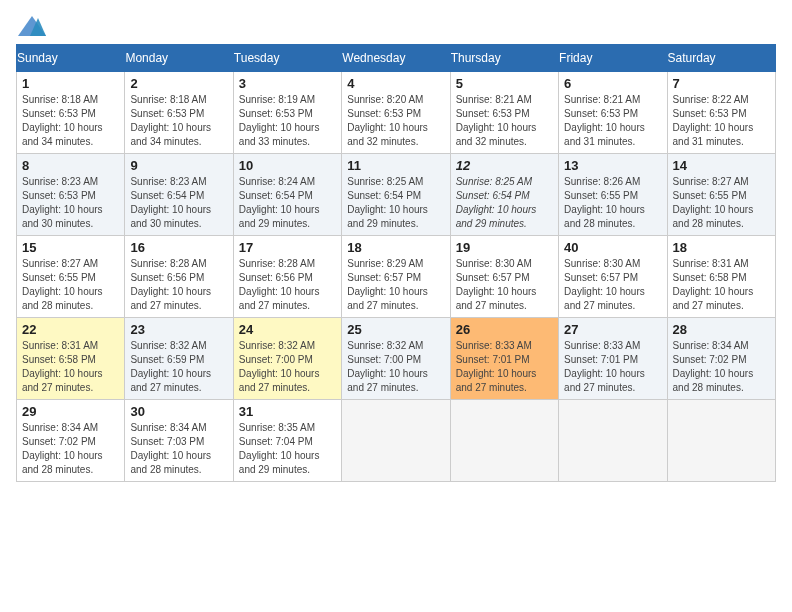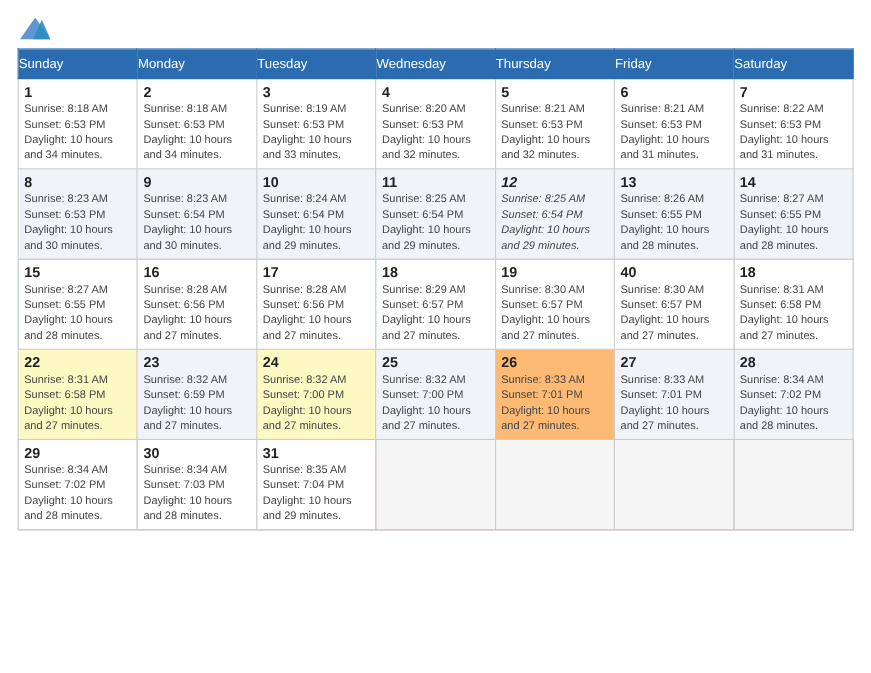--- a/index.html
+++ b/index.html
@@ -234,21 +234,21 @@
         </td>
         <td style="background: rgb(240, 244, 248);">
           <span class="day-number">27</span>
           <div class="day-info">Sunrise: 8:33 AM<br>Sunset: 7:01 PM<br>Daylight: 10 hours<br>and 27 minutes.</div>
         </td>
         <td style="background: rgb(240, 244, 248);">
           <span class="day-number">28</span>
           <div class="day-info">Sunrise: 8:34 AM<br>Sunset: 7:02 PM<br>Daylight: 10 hours<br>and 28 minutes.</div>
         </td>
       </tr>
-      <tr style="background: #7f1d1d;">
+      <tr style="background: #eab308;">
         <td>
           <span class="day-number">29</span>
           <div class="day-info">Sunrise: 8:34 AM<br>Sunset: 7:02 PM<br>Daylight: 10 hours<br>and 28 minutes.</div>
         </td>
         <td>
           <span class="day-number">30</span>
           <div class="day-info">Sunrise: 8:34 AM<br>Sunset: 7:03 PM<br>Daylight: 10 hours<br>and 28 minutes.</div>
         </td>
         <td>
           <span class="day-number">31</span>

